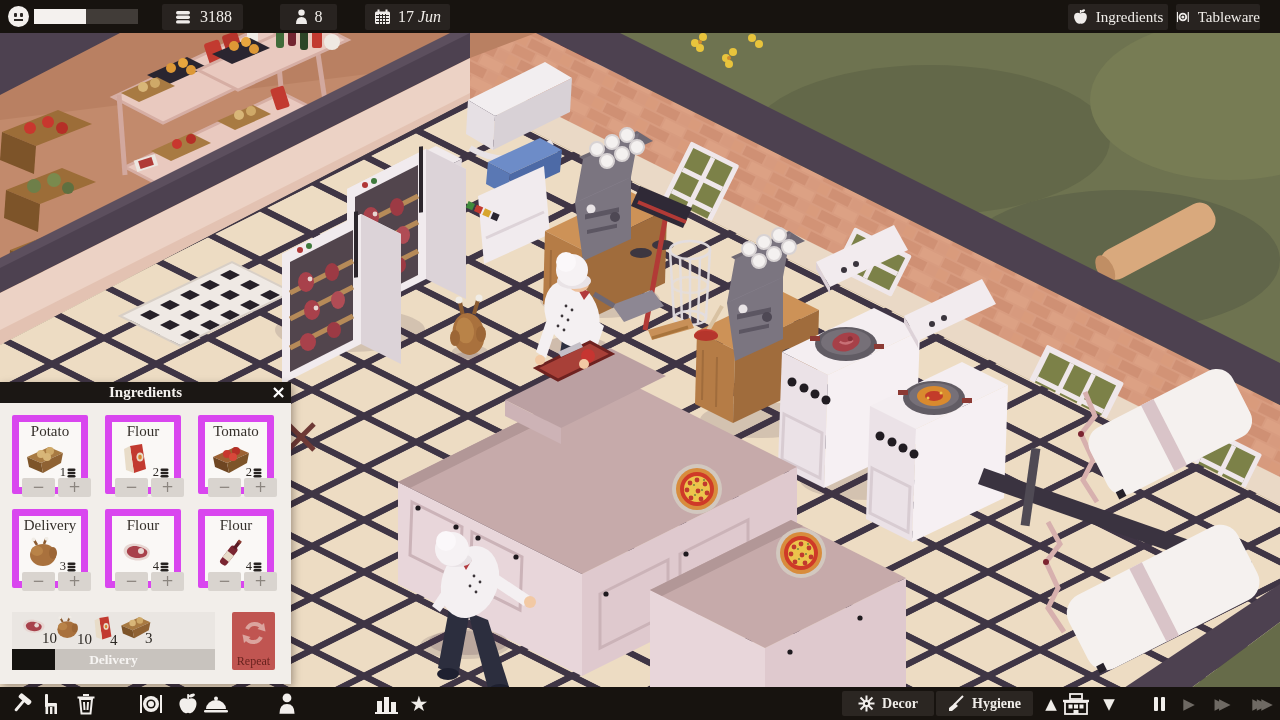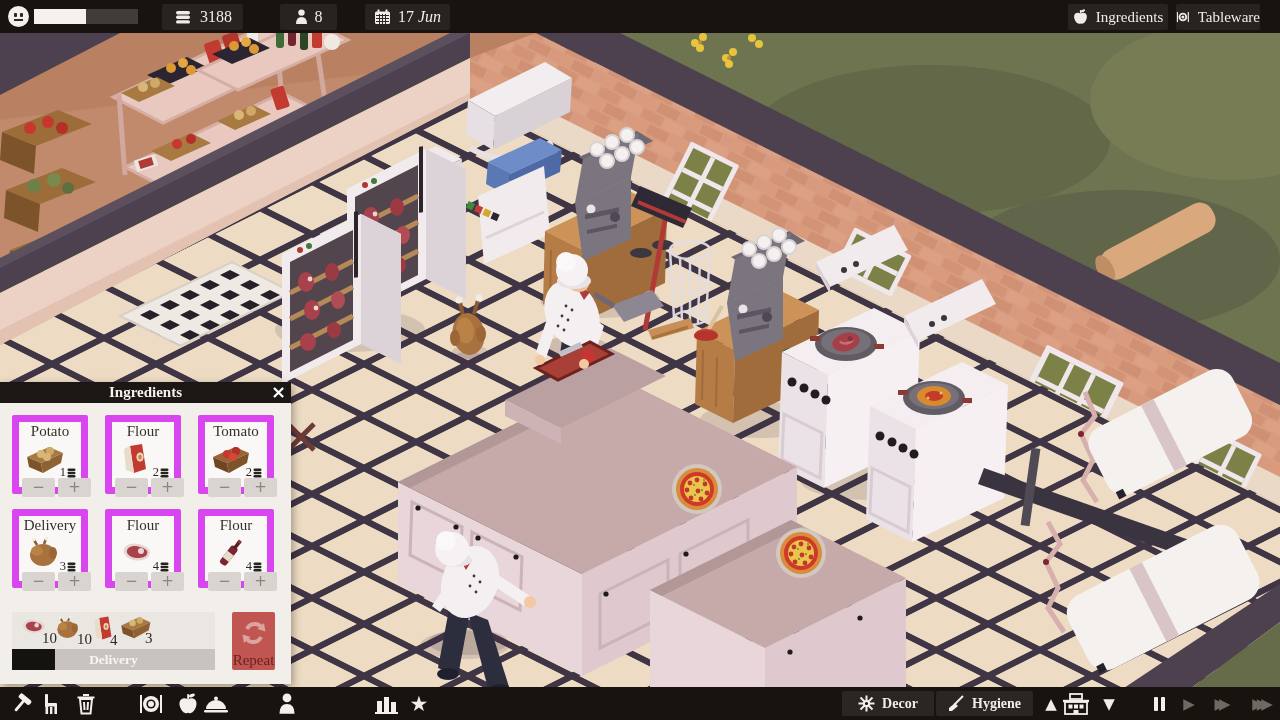--- a/index.html
+++ b/index.html
@@ -51,21 +51,21 @@
     font-size:15px;line-height:18px;text-align:center;cursor:pointer;font-family:"DejaVu Sans",sans-serif}
   .delivery-box{position:absolute;left:12px;top:230px;width:203px;height:58px;background:#eae6e2}
   .cart-item{position:absolute;top:2px}
   .cart-count{position:absolute;font-size:15px;color:#2c2824}
   .delivery-bar{position:absolute;left:0;top:37px;width:203px;height:21px;background:#c8c3be;overflow:hidden}
   .delivery-fill{position:absolute;left:0;top:0;height:100%;background:var(--delivery-fill)}
   .delivery-label{position:absolute;width:100%;text-align:center;color:#f7f5f3;font-weight:bold;
     font-size:13.5px;line-height:21px;z-index:1}
   .repeat-btn{position:absolute;left:232px;top:230px;width:43px;height:58px;background:var(--repeat-red);
     border-radius:2px;cursor:pointer;text-align:center}
-  .repeat-label{position:absolute;bottom:1px;width:100%;font-size:15px;color:rgba(74,16,12,.75)}
+  .repeat-label{position:absolute;bottom:1px;width:100%;font-size:12px;color:rgba(74,16,12,.75)}
 
   .scene{position:absolute;left:0;top:0;z-index:0}
 </style>
 </head>
 <body>
 
 <div class="stage">
 
 <svg class="scene" width="1280" height="720" viewBox="0 0 1280 720">
   <defs>

